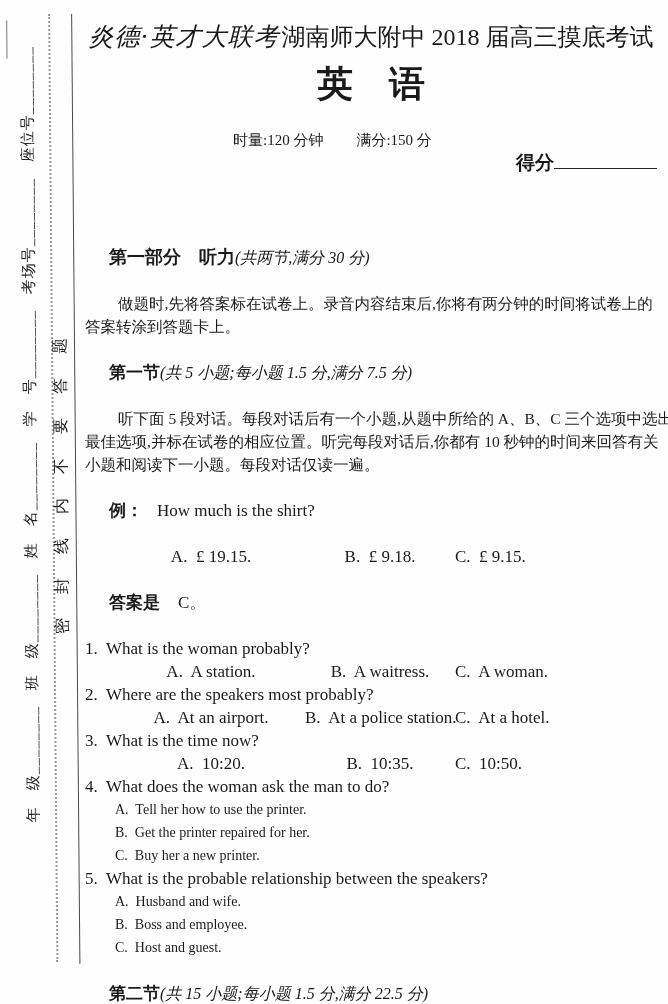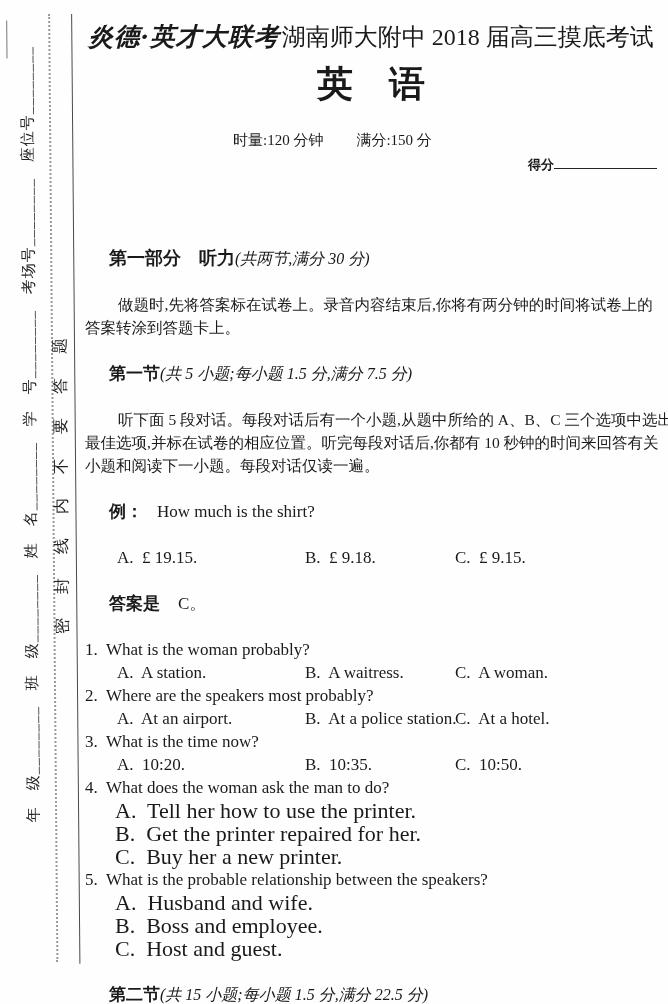--- a/index.html
+++ b/index.html
@@ -19,54 +19,54 @@
               white-space:nowrap; color:#222; }
   .v-seal   { position:absolute; left:47px; top:634px; width:340px;
               transform:rotate(-90deg); transform-origin:0 0;
               font:16px/20px "Liberation Serif", serif; letter-spacing:24px;
               white-space:nowrap; color:#222; }
 
   
   .content { position:absolute; left:85px; top:0; width:572px; padding-top:20px; }
 
   .title-line { text-align:center; line-height:34px; white-space:nowrap; }
-  .brand      { font-family:"DejaVu Serif", serif; font-weight:bold; font-style:italic;
+  .brand      { font-family:"DejaVu Serif", serif; font-weight:normal; font-style:italic;
                 font-size:25px; letter-spacing:1px; }
   .title-rest { font-size:24px; margin-left:2px; }
 
   .subject { text-align:center; font-family:"Liberation Sans", sans-serif; font-weight:bold;
              font-size:36px; line-height:46px; margin-top:4px; }
 
   .meta  { margin-top:23px; line-height:20px; font-size:15px; padding-left:148px; white-space:nowrap; }
   .meta2 { margin-left:33px; }
 
   .score-line  { text-align:right; line-height:24px; white-space:nowrap; }
-  .score-label { font-family:"Liberation Sans", sans-serif; font-weight:bold; font-size:13px; }
+  .score-label { font-family:"Liberation Sans", sans-serif; font-weight:bold; font-size:19px; }
   .score-blank { display:inline-block; width:103px; height:18px; border-bottom:1.5px solid #222;
                  vertical-align:baseline; }
 
   .hei { font-family:"Liberation Sans", sans-serif; font-weight:bold; font-size:17px;margin-top:7px; }
   .kai { font-family:"Liberation Serif", serif; font-style:italic; font-size:16px; }
   .h-part { margin-top:47px; line-height:23px; white-space:pre; }
   .h-part .hei { font-size:18px; }
   .h-sec  { line-height:23px; white-space:pre; }
 
   .line   { font-size:15.5px; line-height:23px; white-space:pre; }
   .indent { padding-left:33px; }
 
   .ex-line  { line-height:23px; white-space:pre; }
   .ex-q     { font-size:17px; margin-left:14px; }
   .ans-line { line-height:23px; white-space:pre; }
   .ans      { font-size:17px; margin-left:18px; }
 
   .stem { font-size:17px; line-height:23px; white-space:pre; }
-  .opts { display:flex; font-size:17px; line-height:23px; white-space:pre; }
+  .opts { display:flex; font-size:17px; line-height:23px; white-space:pre;text-align:center; }
   .oa   { margin-left:32px; width:188px; }
   .ob   { width:150px; }
-  .stacked { margin-left:30px; font-size:22px; line-height:23px; white-space:pre; }
+  .stacked { margin-left:30px; font-size:14px; line-height:23px; white-space:pre; }
 </style>
 </head>
 <body>
 
 <div class="page">
 
   <div class="margin-skew">
     <div class="edge-mark"></div>
     <div class="dotted-line"></div>
     <div class="solid-line"></div>

